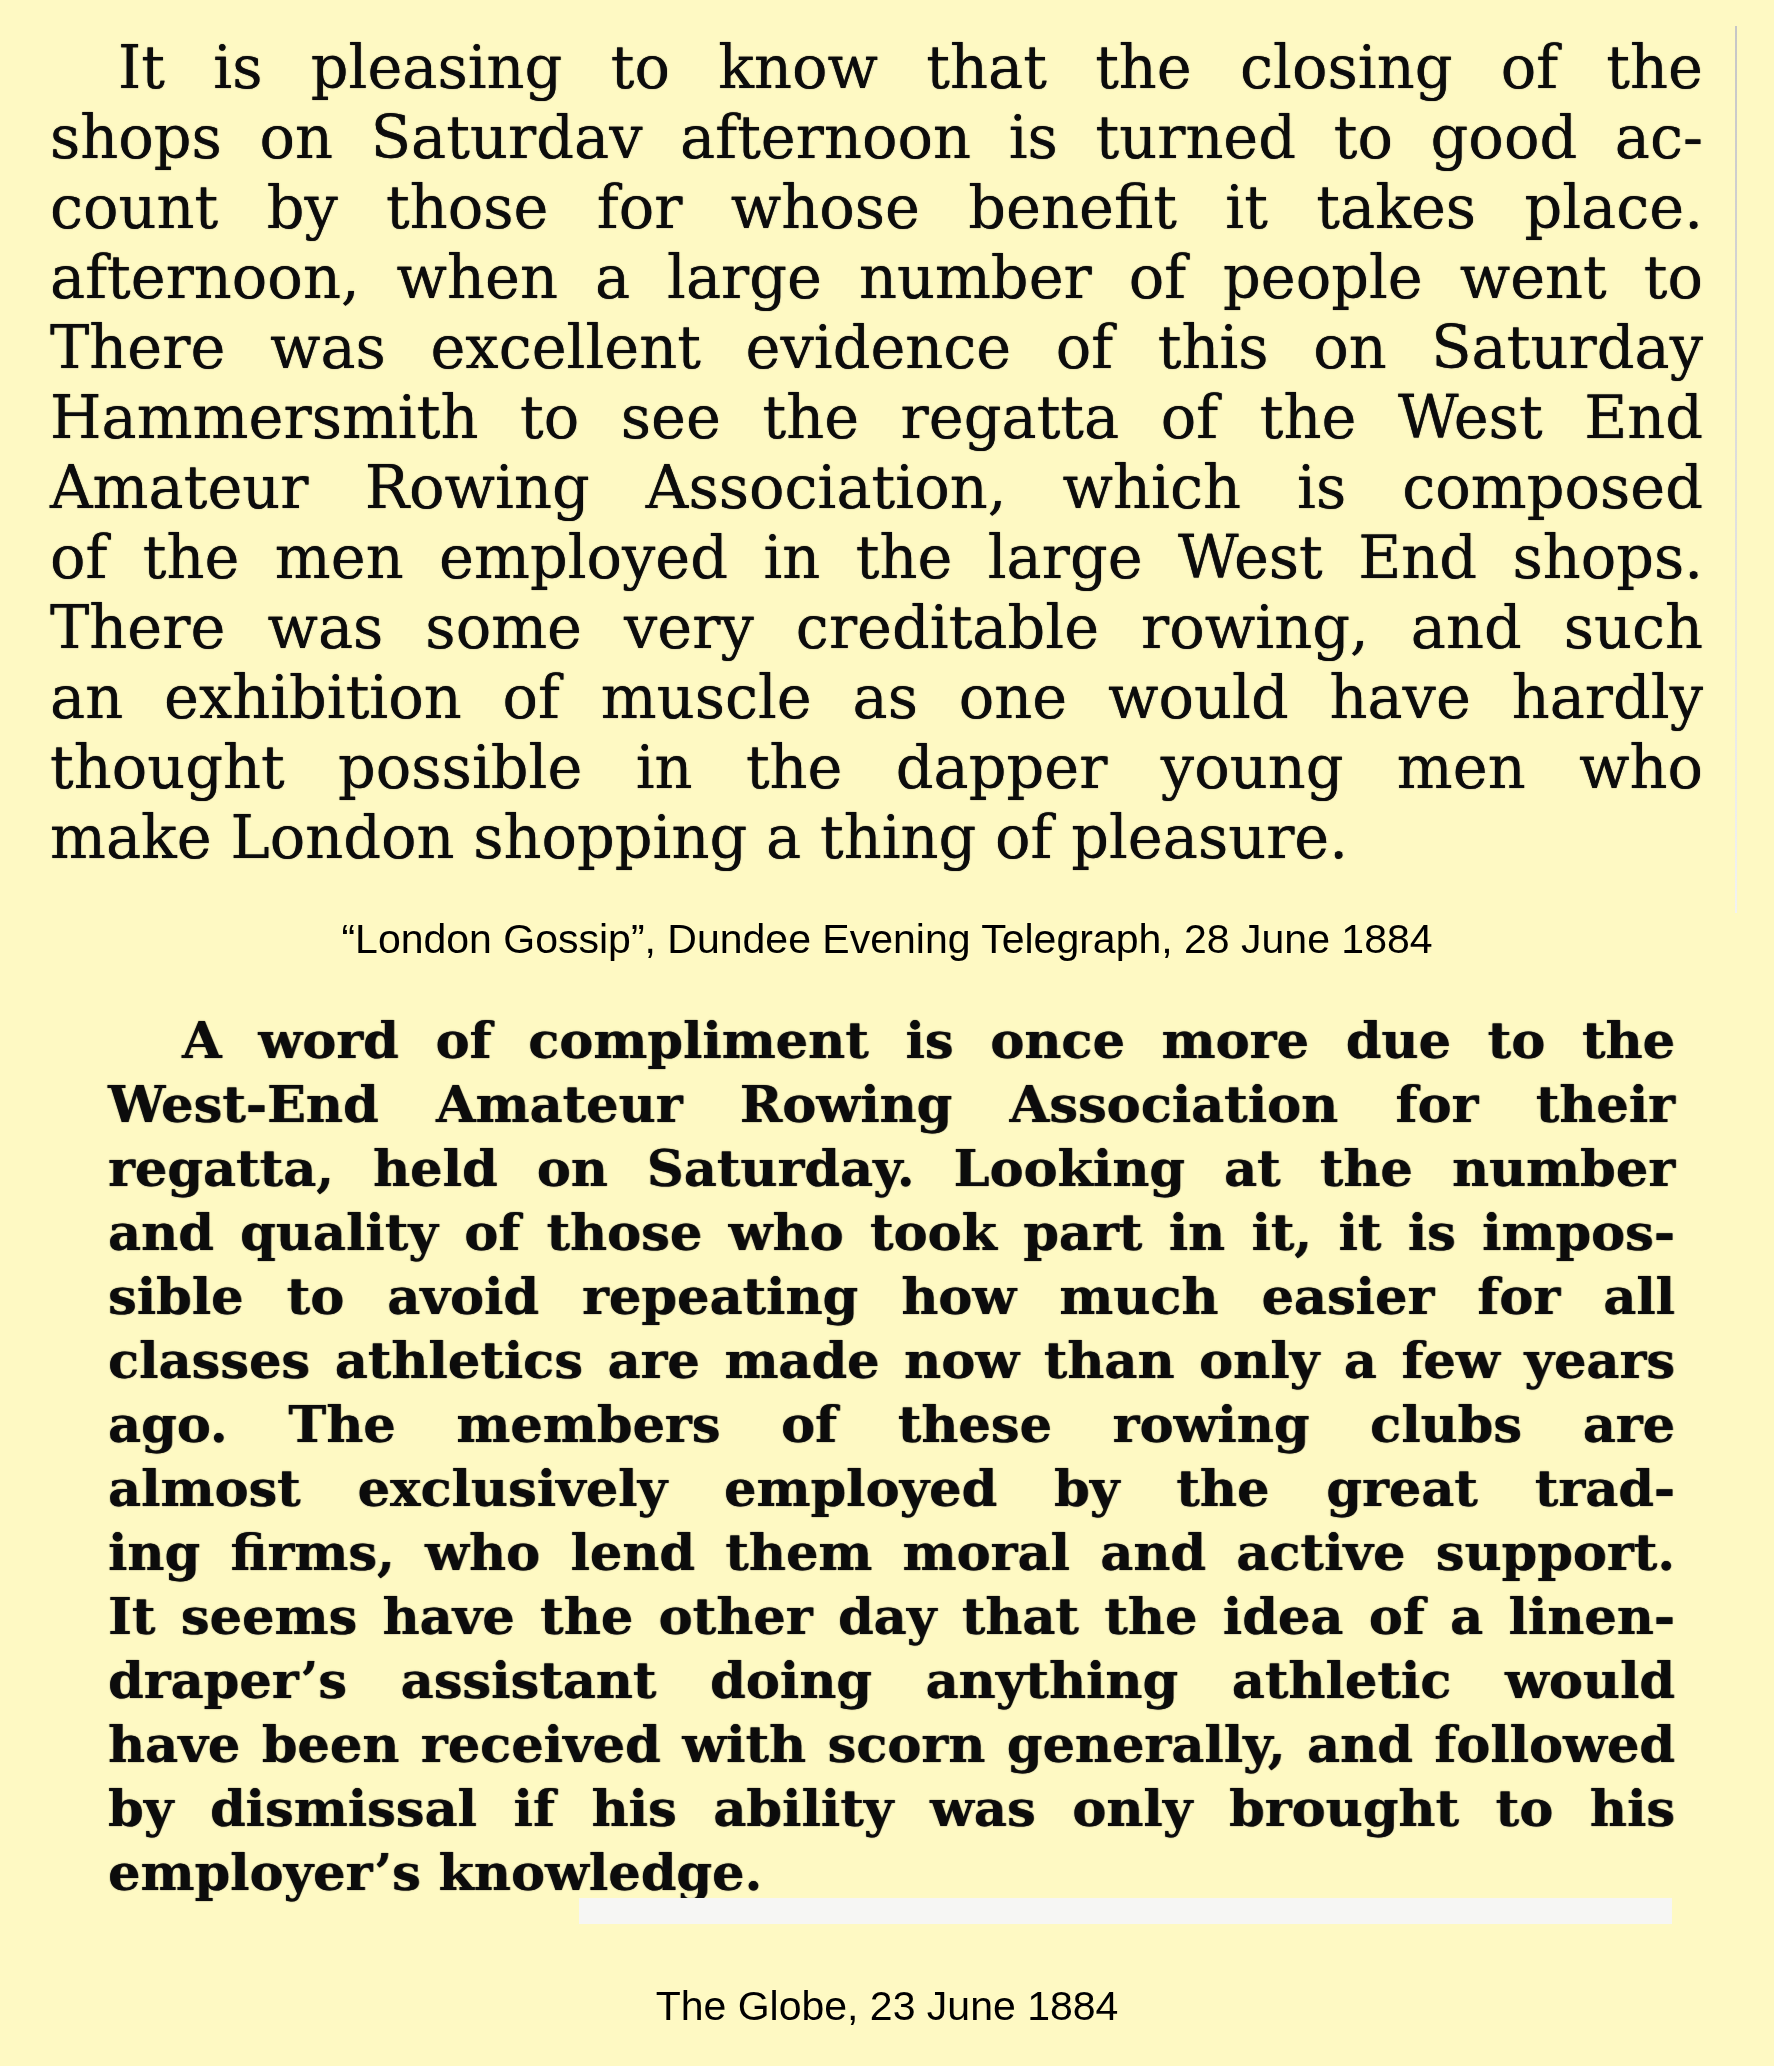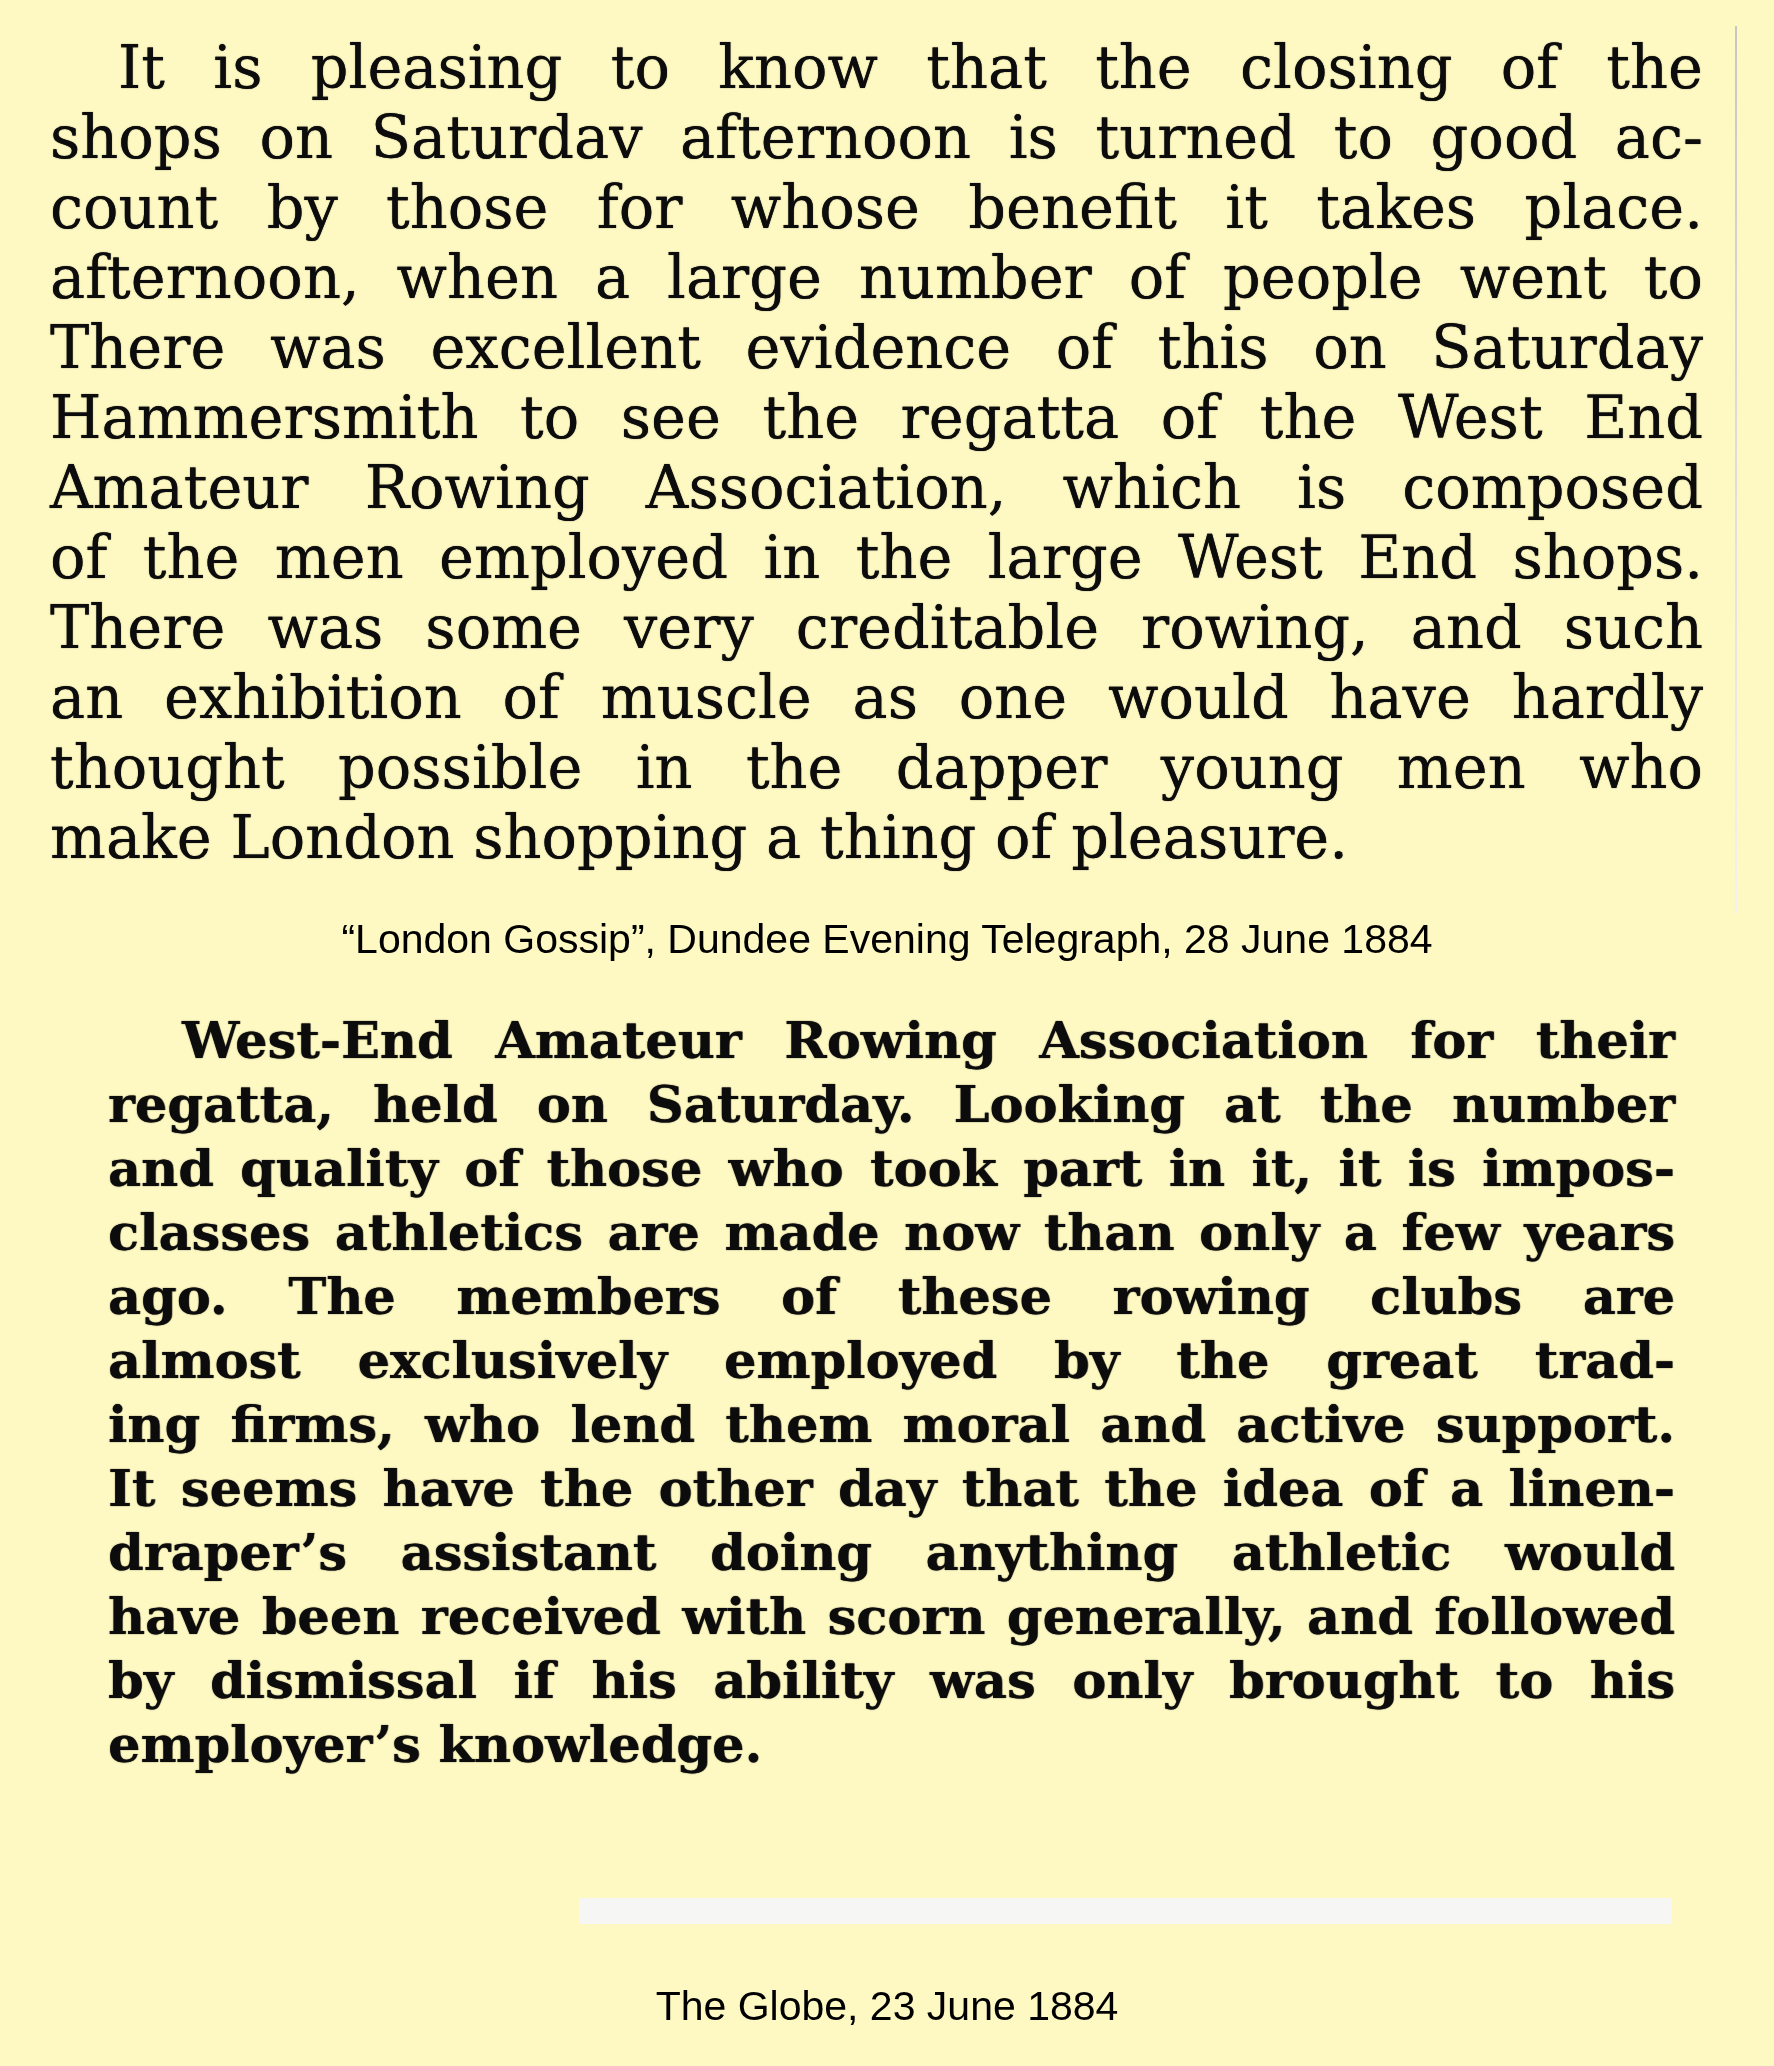--- a/index.html
+++ b/index.html
@@ -113,23 +113,25 @@
         <div class="line last">make London shopping a thing of pleasure.</div>
       </div>
   </article>
 
   <div id="divider"></div>
 
   <div id="cap1" class="caption">“London Gossip”, Dundee Evening Telegraph, 28 June 1884</div>
 
   <article id="clip2" class="clipping">
     <div class="lines">
+        <div class="line">A word of compliment is once more due to the</div>
         <div class="line">West-End Amateur Rowing Association for their</div>
         <div class="line">regatta, held on Saturday.  Looking at the number</div>
         <div class="line">and quality of those who took part in it, it is impos-</div>
+        <div class="line">sible to avoid repeating how much easier for all</div>
         <div class="line">classes athletics are made now than only a few years</div>
         <div class="line">ago.  The members of these rowing clubs are</div>
         <div class="line">almost exclusively employed by the great trad-</div>
         <div class="line">ing firms, who lend them moral and active support.</div>
         <div class="line">It seems have the other day that the idea of a linen-</div>
         <div class="line">draper’s assistant doing anything athletic would</div>
         <div class="line">have been received with scorn generally, and followed</div>
         <div class="line">by dismissal if his ability was only brought to his</div>
         <div class="line last">employer’s knowledge.</div>
       </div>

